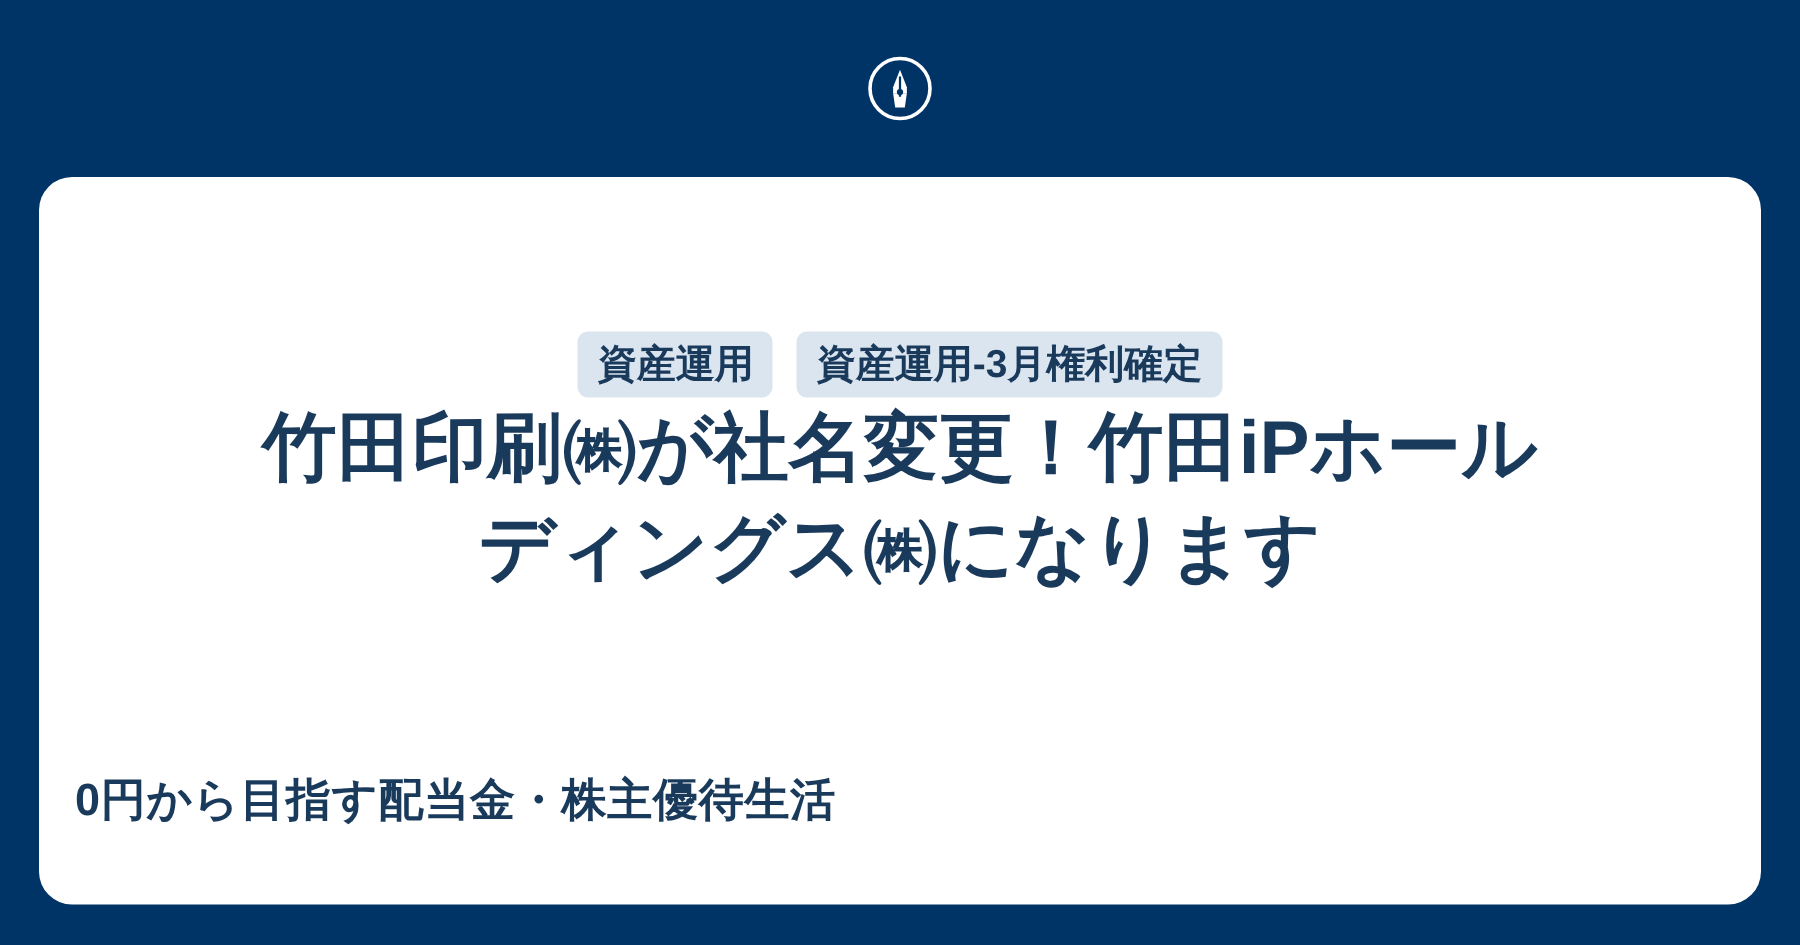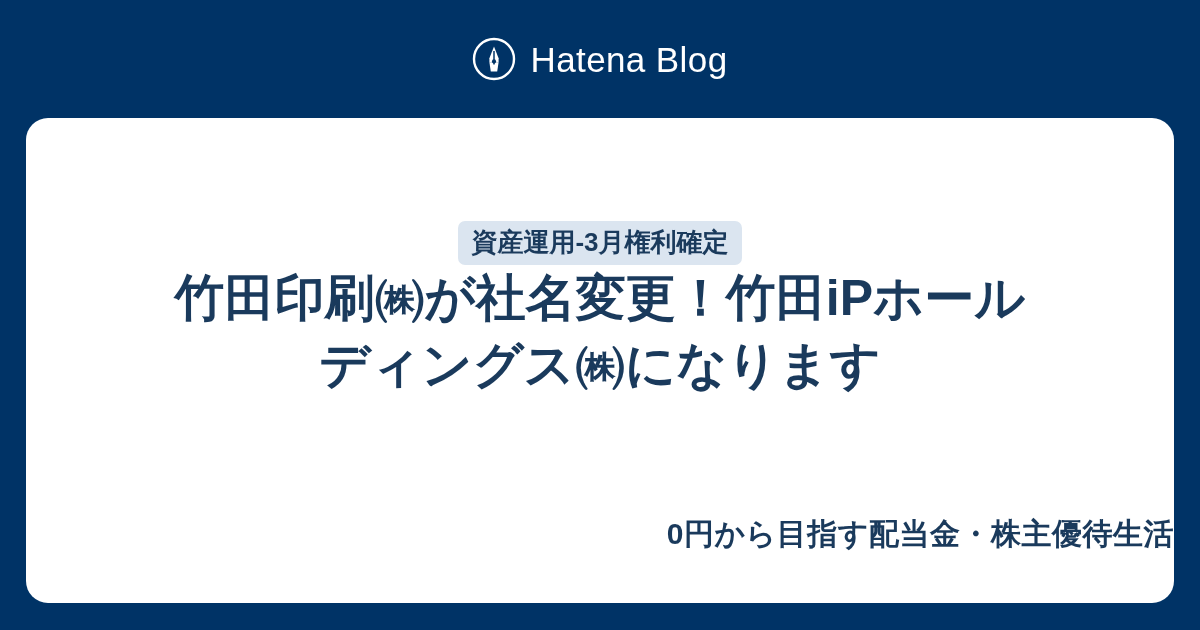--- a/index.html
+++ b/index.html
@@ -95,21 +95,21 @@
     font-weight: 700;
     line-height: 1.34;
     letter-spacing: 0px;
   }
 
   .blog-title {
     position: absolute;
     left: 0;
     right: 0;
     top: 398px;
-    text-align: right;
+    text-align: left;
     color: #1a3a5c;
     font-size: 30px;
     font-weight: 700;
     line-height: 1.2;
     letter-spacing: 0.5px;
     padding-left: 24px;
   }
 </style>
 </head>
 <body>
@@ -120,27 +120,27 @@
     <div class="brand-inner">
       <span class="brand-logo-wrap">
         <svg class="brand-logo" viewBox="0 0 44 44" xmlns="http://www.w3.org/2000/svg" aria-hidden="true">
           <circle cx="22" cy="22" r="20" fill="none" stroke="#ffffff" stroke-width="2.4"></circle>
           <path d="M22 9.5 L26.6 21.2 L26.6 25.2 L17.4 25.2 L17.4 21.2 Z" fill="#ffffff"></path>
           <path d="M17.4 25.2 L26.6 25.2 L25.2 34.6 L18.8 34.6 Z" fill="#ffffff"></path>
           <line x1="22" y1="14" x2="22" y2="27.5" stroke="#003366" stroke-width="1.5"></line>
           <circle cx="22" cy="24.4" r="2.1" fill="#003366"></circle>
         </svg>
       </span>
-      <span class="brand-name">Hatena Blog</span>
     </div>
   </div>
 
   <div class="card">
 
     <div class="tags">
+      <span class="tag">資産運用</span>
       <span class="tag">資産運用-3月権利確定</span>
     </div>
 
     <div class="entry-title">竹田印刷㈱が社名変更！竹田iPホールディングス㈱になります</div>
 
     <div class="blog-title">0円から目指す配当金・株主優待生活</div>
 
   </div>
 
 </div>

